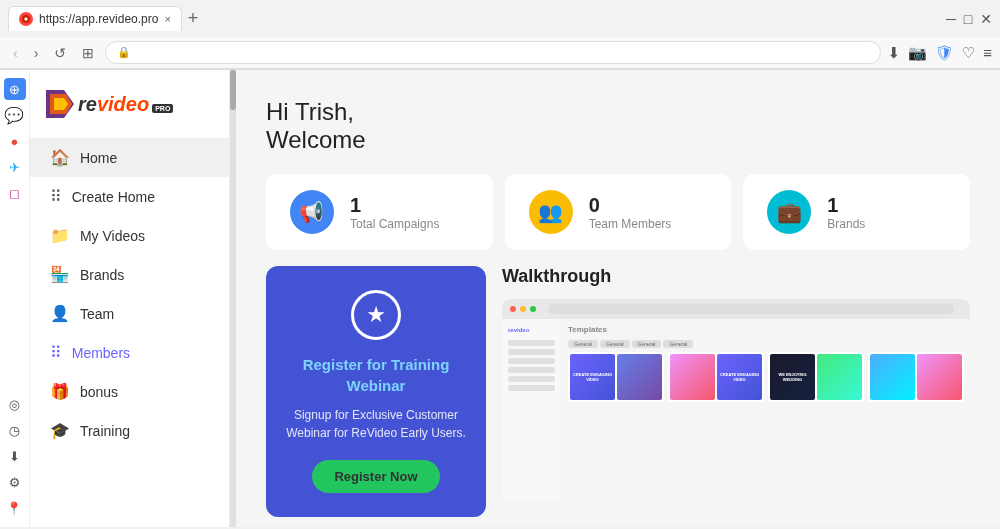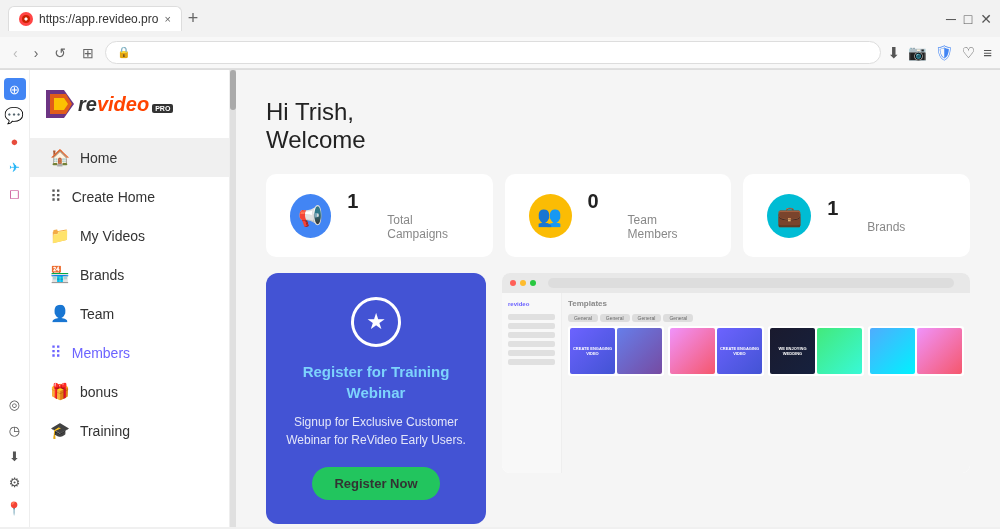--- a/index.html
+++ b/index.html
@@ -54,21 +54,21 @@
 
     
     .stats-row { display: flex; gap: 12px; margin-bottom: 16px; }
     .stat-card { background: white; border-radius: 10px; padding: 16px 24px; display: flex; align-items: center; gap: 16px; flex: 1; }
     .stat-icon { width: 44px; height: 44px; border-radius: 50%; display: flex; align-items: center; justify-content: center; font-size: 20px; }
     .stat-icon.blue { background: #4285f4; color: white; }
     .stat-icon.yellow { background: #fbbc04; color: white; }
     .stat-icon.cyan { background: #00bcd4; color: white; }
     .stat-info { text-align: left; }
     .stat-number { font-size: 20px; font-weight: 700; color: #222; }
-    .stat-label { font-size: 12px; color: #888; margin-left: 40px; }
+    .stat-label { font-size: 12px; color: #888; }
 
     
     .bottom-row { display: flex; gap: 16px; }
 
     
     .webinar-card { background: #4353d4; border-radius: 12px; padding: 24px 20px; width: 220px; flex-shrink: 0; display: flex; flex-direction: column; align-items: center; text-align: center; }
     .webinar-star { width: 50px; height: 50px; border-radius: 50%; border: 3px solid white; display: flex; align-items: center; justify-content: center; color: white; font-size: 22px; margin-bottom: 14px; }
     .webinar-title { color: #7dd3fc; font-size: 15px; font-weight: 700; margin-bottom: 10px; line-height: 1.4; }
     .webinar-desc { color: rgba(255,255,255,0.85); font-size: 12px; margin-bottom: 18px; line-height: 1.5; }
     .webinar-btn { background: #22c55e; color: #333; border: none; border-radius: 20px; padding: 9px 22px; font-size: 13px; font-weight: 600; cursor: pointer; }
@@ -242,20 +242,21 @@
         <div class="webinar-card">
           <div class="webinar-star">★</div>
           <div class="webinar-title">Register for Training Webinar</div>
           <div class="webinar-desc">Signup for Exclusive Customer Webinar for ReVideo Early Users.</div>
           <button class="webinar-btn">Register Now</button>
         </div>
 
       </div>
 
       <div class="walkthrough-section">
+        <div class="walkthrough-title">Walkthrough</div>
         <div class="walkthrough-preview">
           <div class="preview-browser">
             <div class="preview-dot" style="background:#ff5f57;"></div>
             <div class="preview-dot" style="background:#febc2e;"></div>
             <div class="preview-dot" style="background:#28c840;"></div>
             <div style="flex:1;background:#ddd;border-radius:6px;height:10px;margin:0 8px;"></div>
           </div>
           <div class="preview-content">
             <div class="preview-sidebar">
               <div class="preview-sidebar-logo">

